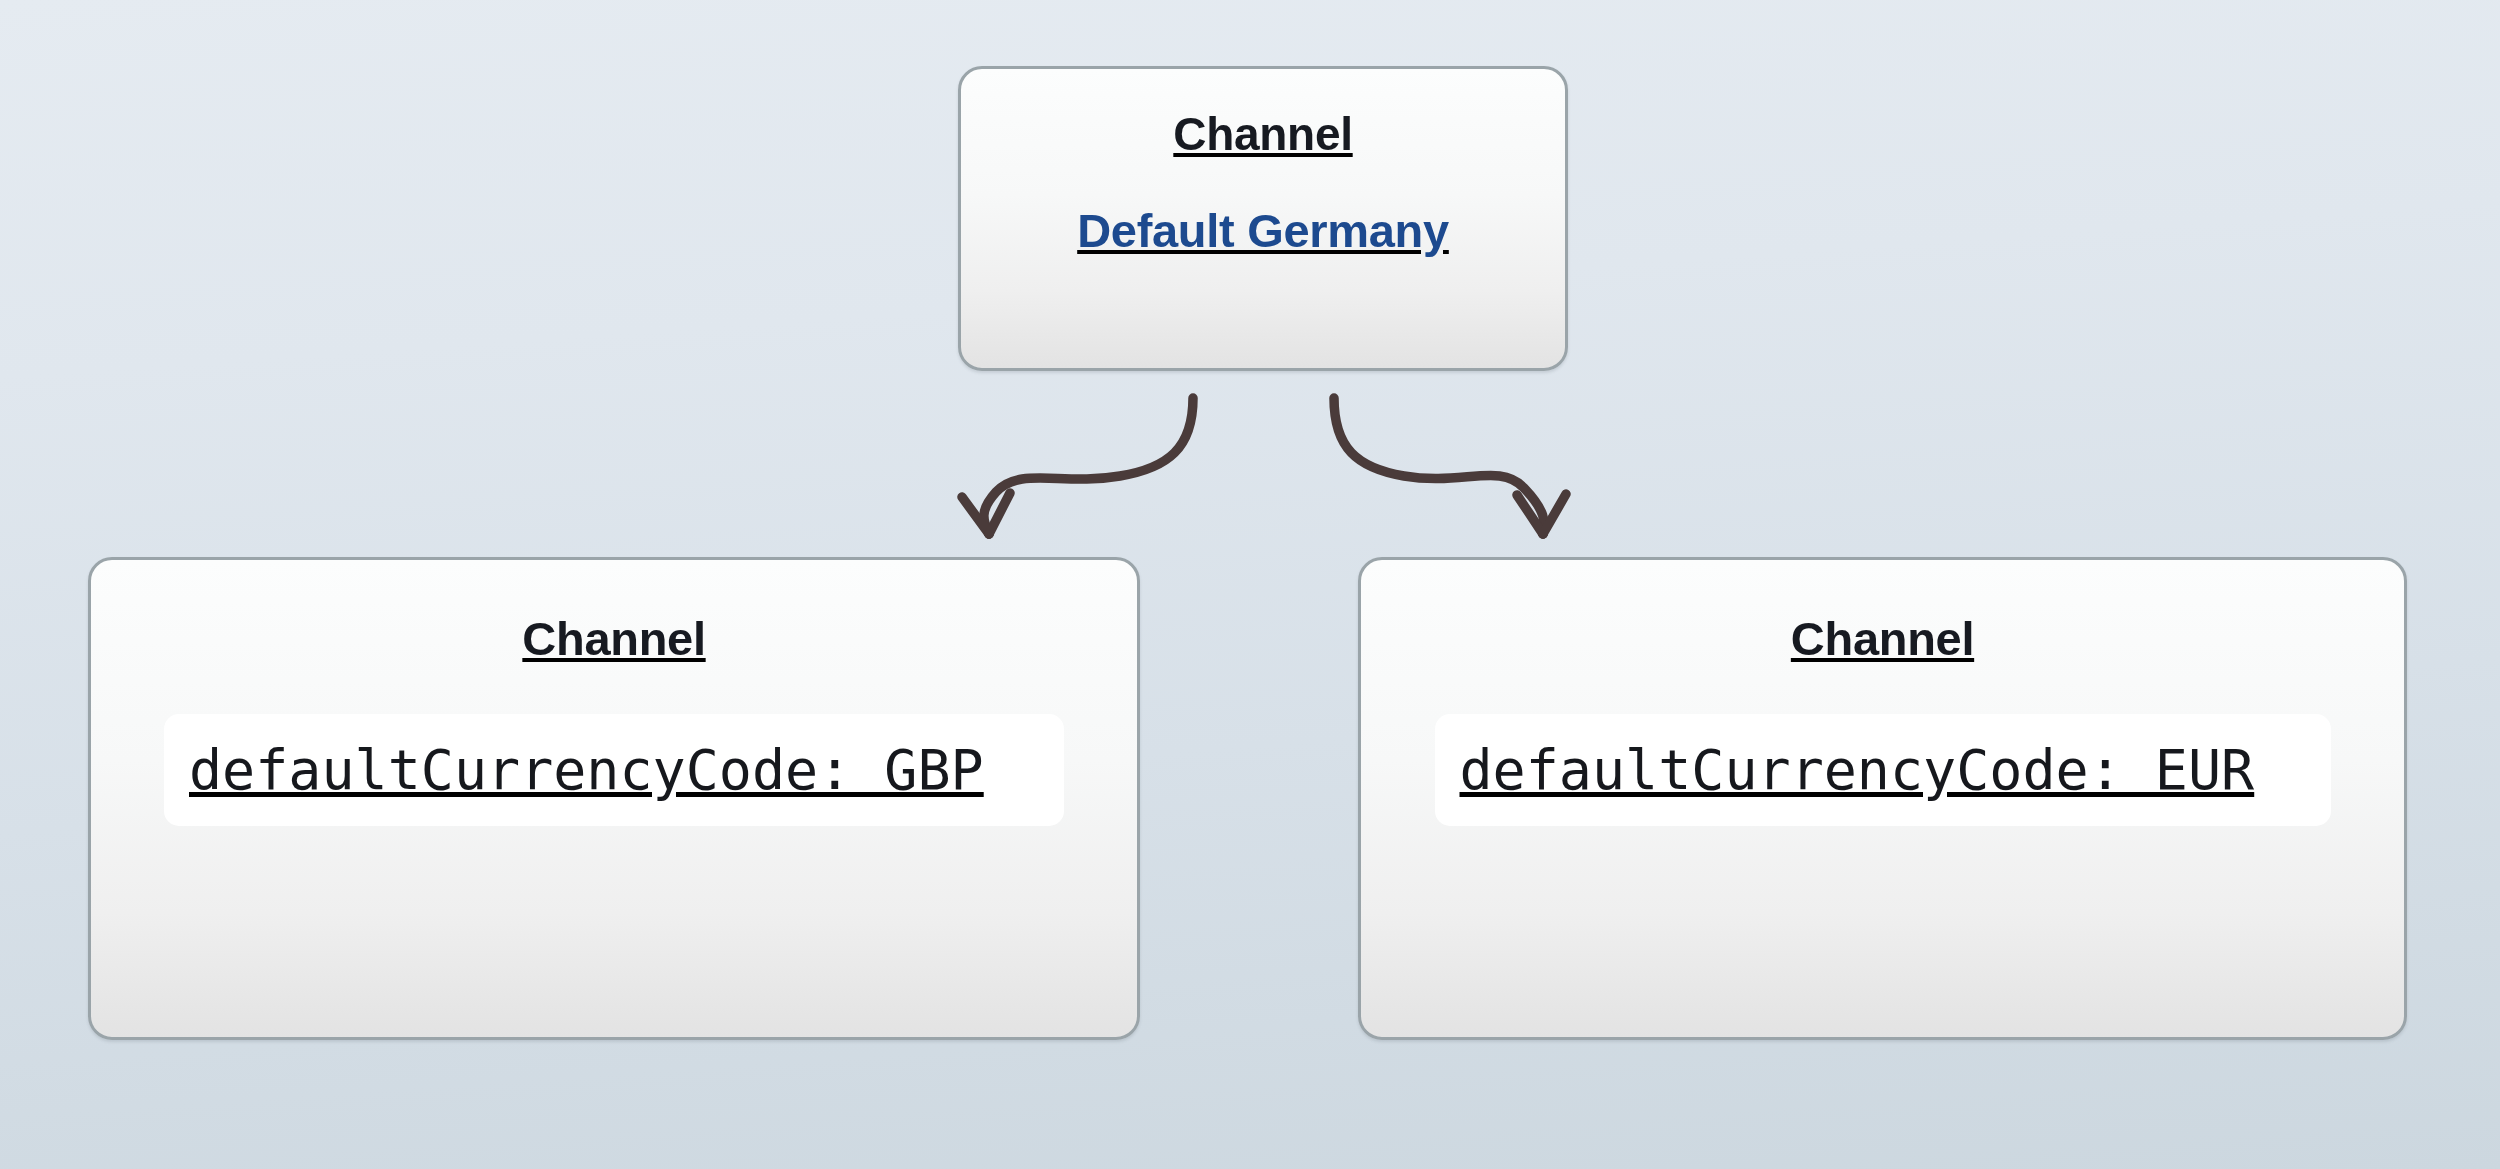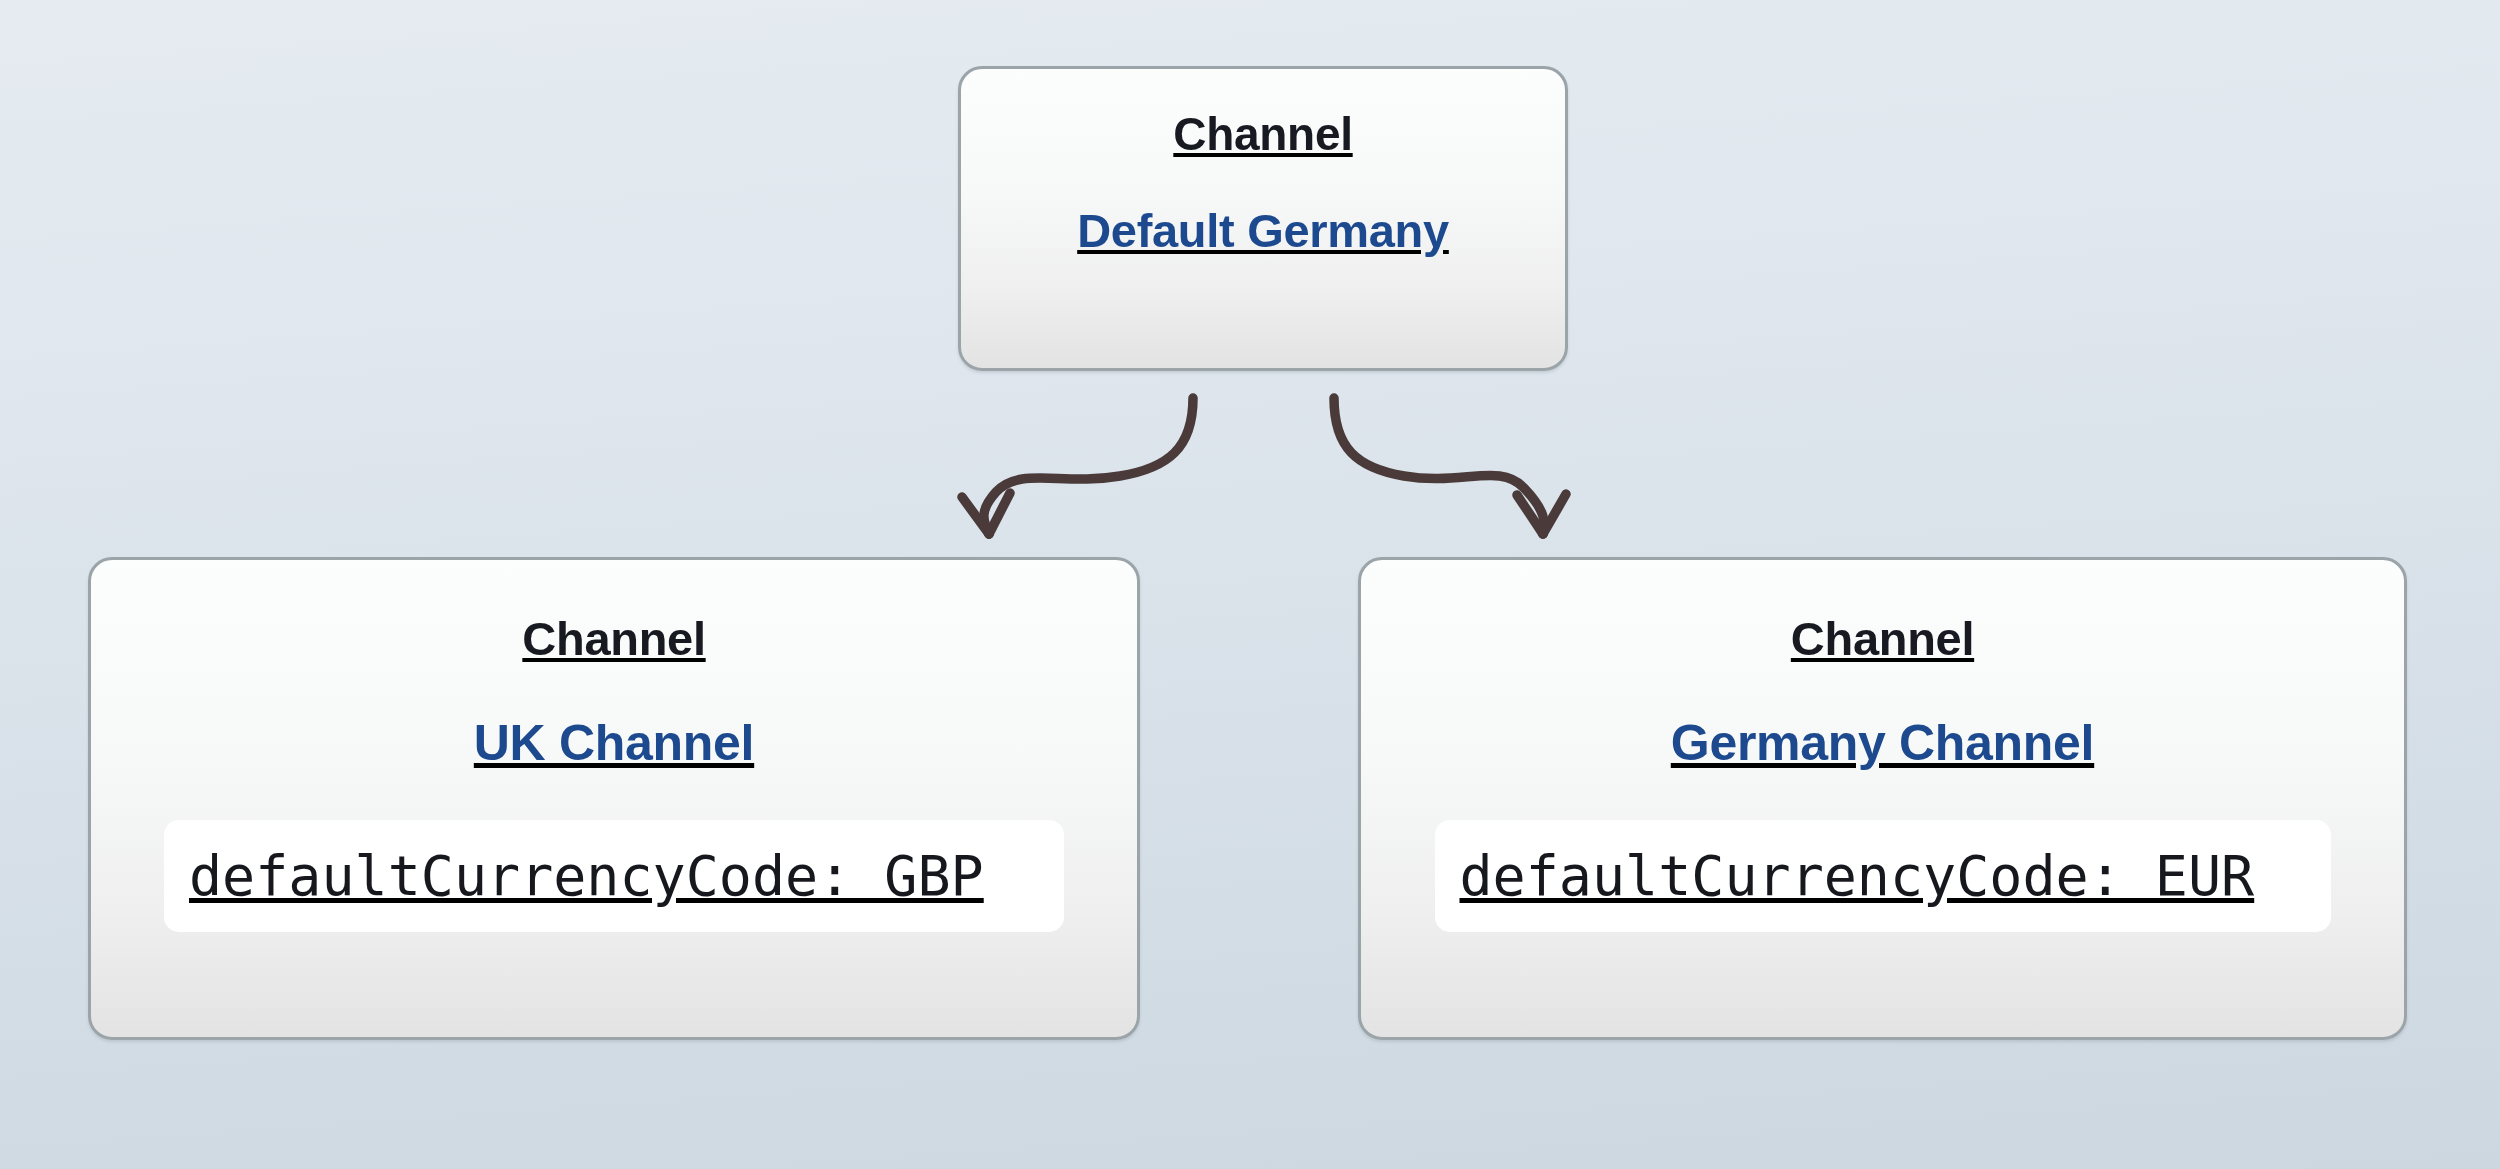--- a/index.html
+++ b/index.html
@@ -145,23 +145,21 @@
     </g>
   </svg>
 
   <div class="node" id="node-root">
     <div class="node-type">Channel</div>
     <div class="node-name">Default Germany</div>
   </div>
 
   <div class="node node-child" id="node-uk">
     <div class="node-type">Channel</div>
-    <div class="node-name">UK Channel</div>
     <div class="prop-chip">defaultCurrencyCode: GBP</div>
   </div>
 
   <div class="node node-child" id="node-de">
     <div class="node-type">Channel</div>
-    <div class="node-name">Germany Channel</div>
     <div class="prop-chip">defaultCurrencyCode: EUR</div>
   </div>
 
 </div>
 
 </body></html>

